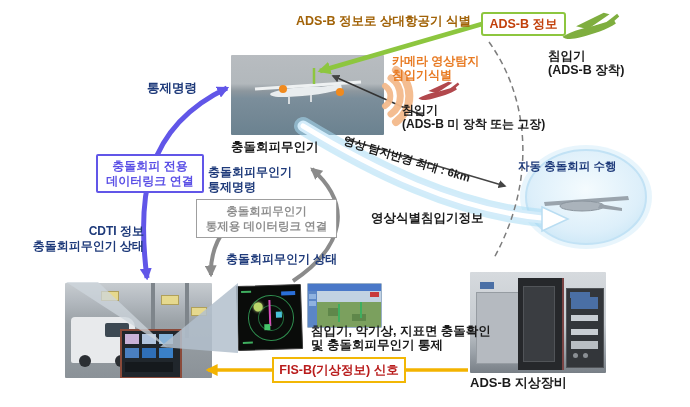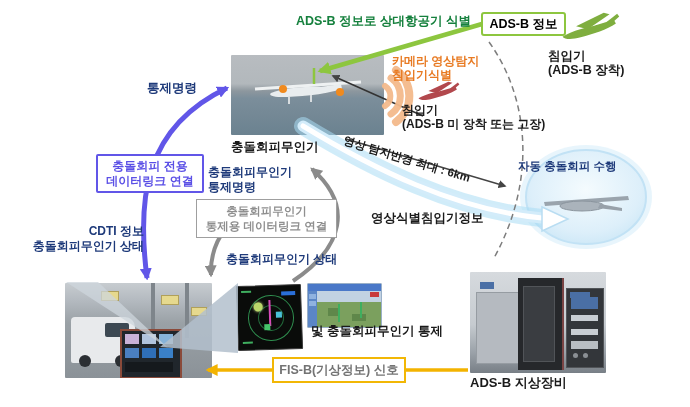--- a/index.html
+++ b/index.html
@@ -163,23 +163,23 @@
 
     <use href="#plane-icon" fill="#7fae3f" transform="translate(560,14) rotate(-4) scale(0.95)"></use>
     <use href="#plane-icon" fill="#b2484d" transform="translate(417,82) rotate(-3) scale(0.68)"></use>
     <g transform="translate(542,192)">
       <path d="M2,10 L86,4 L87,8 L3,14 Z" fill="#9aa4ad"></path>
       <ellipse cx="40" cy="14" rx="22" ry="5" fill="#aab3bb" stroke="#8a949d" stroke-width="1"></ellipse>
       <path d="M58,12 L80,16 L80,19 L56,16 Z" fill="#97a1aa"></path>
     </g>
   </svg>
 
-  <div class="txt z3" style="left:296px;top:13px;font-size:12.5px;color:#15803d;">ADS-B 정보로 상대항공기 식별</div>
-
-  <div class="boxed z3" style="left:481px;top:12px;width:85px;height:24px;border:2px solid #8dc63f;border-radius:3px;font-size:12.5px;color:#000000;">ADS-B 정보</div>
+  <div class="txt z3" style="left:296px;top:13px;font-size:12.5px;color:#a16207;">ADS-B 정보로 상대항공기 식별</div>
+
+  <div class="boxed z3" style="left:481px;top:12px;width:85px;height:24px;border:2px solid #8dc63f;border-radius:3px;font-size:12.5px;color:#c2410c;">ADS-B 정보</div>
 
   <div class="txt ctr z3" style="left:548px;top:49px;width:106px;font-size:12.5px;line-height:14px;">
     <div class="blk">침입기</div>
     <div class="blk">(ADS-B 장착)</div>
   </div>
 
   <div class="txt ctr z3" style="left:392px;top:55px;width:104px;font-size:12px;line-height:13.5px;color:#e87a22;">
     <div>카메라 영상탐지</div>
     <div>침입기식별</div>
   </div>
@@ -218,20 +218,21 @@
     <div>자동 충돌회피 수행</div>
   </div>
 
   <div class="txt navy z3" style="left:14px;top:224px;width:130px;text-align:right;white-space:normal;font-size:12px;line-height:15px;">
     <div>CDTI 정보</div>
     <div>충돌회피무인기 상태</div>
   </div>
 
 
   <div class="txt blk z3" style="left:311px;top:324px;font-size:12.5px;line-height:14px;">
+    <div>침입기, 악기상, 지표면 충돌확인</div>
     <div>및 충돌회피무인기 통제</div>
   </div>
 
-  <div class="boxed z3" style="left:272px;top:357px;width:134px;height:26px;border:2px solid #f2b705;font-size:12.5px;color:#737373;">FIS-B(기상정보) 신호</div>
+  <div class="boxed z3" style="left:272px;top:357px;width:134px;height:26px;border:2px solid #f2b705;font-size:12.5px;color:#b91c1c;">FIS-B(기상정보) 신호</div>
 
   <div class="txt ctr blk z3" style="left:470px;top:374px;width:140px;font-size:13px;">ADS-B 지상장비</div>
 
 </div>
 
 </body></html>

